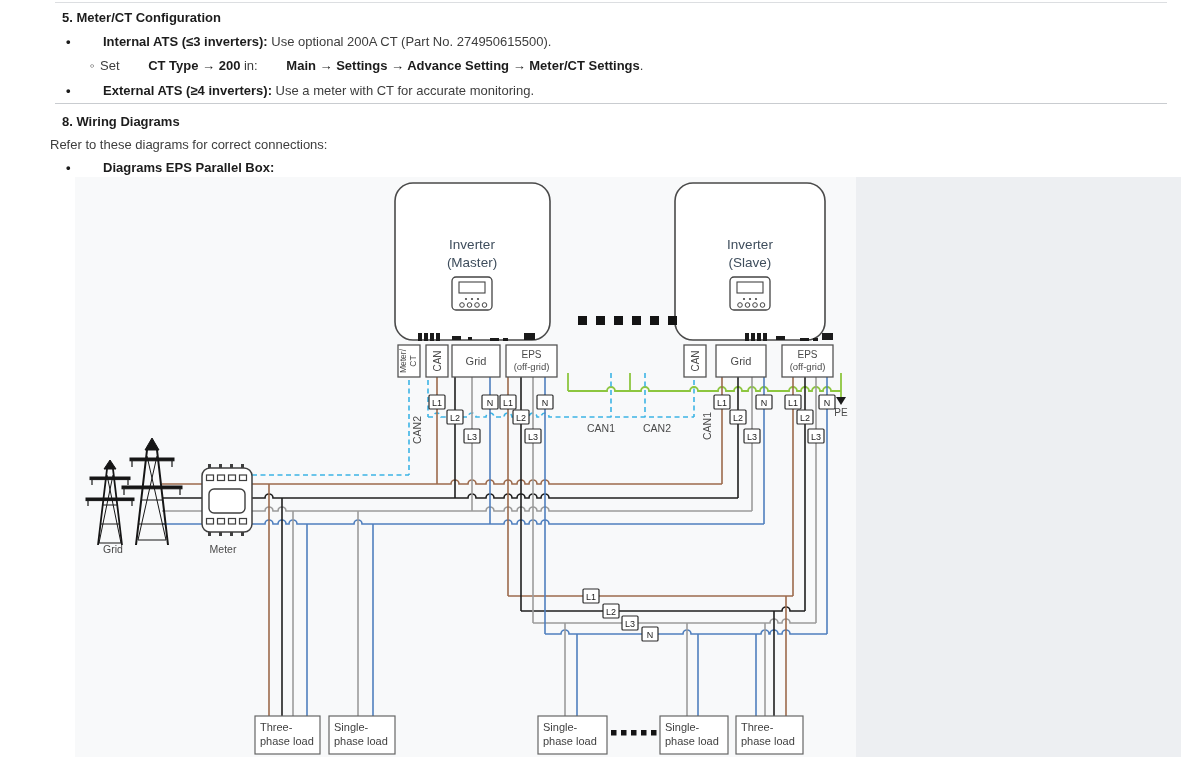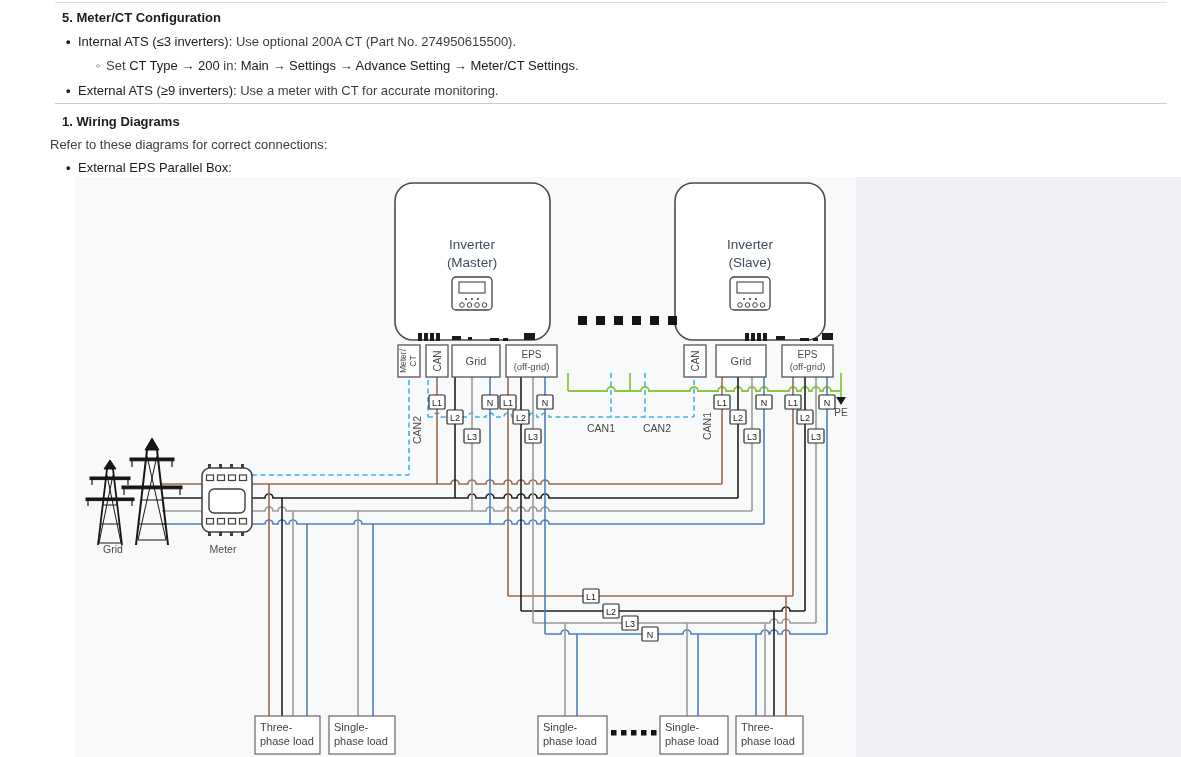--- a/index.html
+++ b/index.html
@@ -3,46 +3,46 @@
 <meta charset="utf-8">
 <style>
   html,body{margin:0;padding:0;}
   body{
     width:1181px;height:757px;position:relative;overflow:hidden;
     background:#ffffff;font-family:"Liberation Sans",sans-serif;
   }
   .top-rule{position:absolute;top:2px;left:55px;right:14px;height:1px;background:#dcdee1;}
   .doc-line{position:absolute;font-size:13px;color:#3d3d3d;white-space:nowrap;}
   .hd{font-weight:bold;color:#1c1c1c;}
-  .b{font-weight:normal;color:#1c1c1c;}
+  .b{font-weight:bold;color:#1c1c1c;margin-left:25px;}
   .mk{display:inline-block;width:12px;color:#1c1c1c;font-weight:bold;}
   .mk2{display:inline-block;width:10px;color:#444;font-weight:normal;}
   .hr{position:absolute;top:103px;left:55px;right:14px;height:1px;background:#c9ccd0;}
   .diagram-wrap{position:absolute;left:75px;top:177px;width:781px;height:580px;background:#f8f9fa;}
   .right-panel{position:absolute;left:856px;top:177px;right:0;bottom:0;background:#edeff2;}
   svg text{font-family:"Liberation Sans",sans-serif;}
 </style>
 </head>
 <body>
 
 <div class="top-rule"></div>
 
 <div class="doc-line hd" style="top:10px;left:62px">5. Meter/CT Configuration</div>
 
 <div class="doc-line" style="top:34px;left:66px"><span class="mk">•</span><span class="b">Internal ATS (≤3 inverters):</span><span> Use optional 200A CT (Part No. 274950615500).</span></div>
 
-<div class="doc-line" style="top:58px;left:96px"><span class="mk2">◦</span><span>Set </span><span class="b">CT Type → 200</span><span> in: </span><span class="b">Main → Settings → Advance Setting → Meter/CT Settings</span><span>.</span></div>
-
-<div class="doc-line" style="top:83px;left:66px"><span class="mk">•</span><span class="b">External ATS (≥9 inverters):</span><span> Use a meter with CT for accurate monitoring.</span></div>
+<div class="doc-line" style="top:58px;left:90px"><span class="mk2">◦</span><span>Set </span><span class="b">CT Type → 200</span><span> in: </span><span class="b">Main → Settings → Advance Setting → Meter/CT Settings</span><span>.</span></div>
+
+<div class="doc-line" style="top:83px;left:66px"><span class="mk">•</span><span class="b">External ATS (≥4 inverters):</span><span> Use a meter with CT for accurate monitoring.</span></div>
 
 <div class="hr"></div>
 
-<div class="doc-line hd" style="top:114px;left:62px">1. Wiring Diagrams</div>
+<div class="doc-line hd" style="top:114px;left:62px">8. Wiring Diagrams</div>
 <div class="doc-line" style="top:137px;left:50px">Refer to these diagrams for correct connections:</div>
-<div class="doc-line" style="top:160px;left:66px"><span class="mk">•</span><span class="b">External EPS Parallel Box:</span></div>
+<div class="doc-line" style="top:160px;left:66px"><span class="mk">•</span><span class="b">Diagrams EPS Parallel Box:</span></div>
 
 <div class="right-panel"></div>
 
 <div class="diagram-wrap">
 <svg width="781" height="580" viewBox="75 177 781 580" xmlns="http://www.w3.org/2000/svg">
 
   <g id="g-wires">
         <path d="M162 484 L451 484 A4 4 0 0 1 459 484 L468 484 A4 4 0 0 1 476 484 L486 484 A4 4 0 0 1 494 484 L504 484 A4 4 0 0 1 512 484 L517 484 A4 4 0 0 1 525 484 L529 484 A4 4 0 0 1 537 484 L541 484 A4 4 0 0 1 549 484 L722 484" fill="none" stroke="#9c6a4c" stroke-width="1.6"></path>
         <path d="M162 498 L265 498 A4 4 0 0 1 273 498 L468 498 A4 4 0 0 1 476 498 L486 498 A4 4 0 0 1 494 498 L504 498 A4 4 0 0 1 512 498 L517 498 A4 4 0 0 1 525 498 L529 498 A4 4 0 0 1 537 498 L541 498 A4 4 0 0 1 549 498 L738 498" fill="none" stroke="#1f1f1f" stroke-width="1.6"></path>
         <path d="M162 511 L265 511 A4 4 0 0 1 273 511 L278 511 A4 4 0 0 1 286 511 L486 511 A4 4 0 0 1 494 511 L504 511 A4 4 0 0 1 512 511 L517 511 A4 4 0 0 1 525 511 L529 511 A4 4 0 0 1 537 511 L541 511 A4 4 0 0 1 549 511 L752 511" fill="none" stroke="#9b9b9b" stroke-width="1.6"></path>

